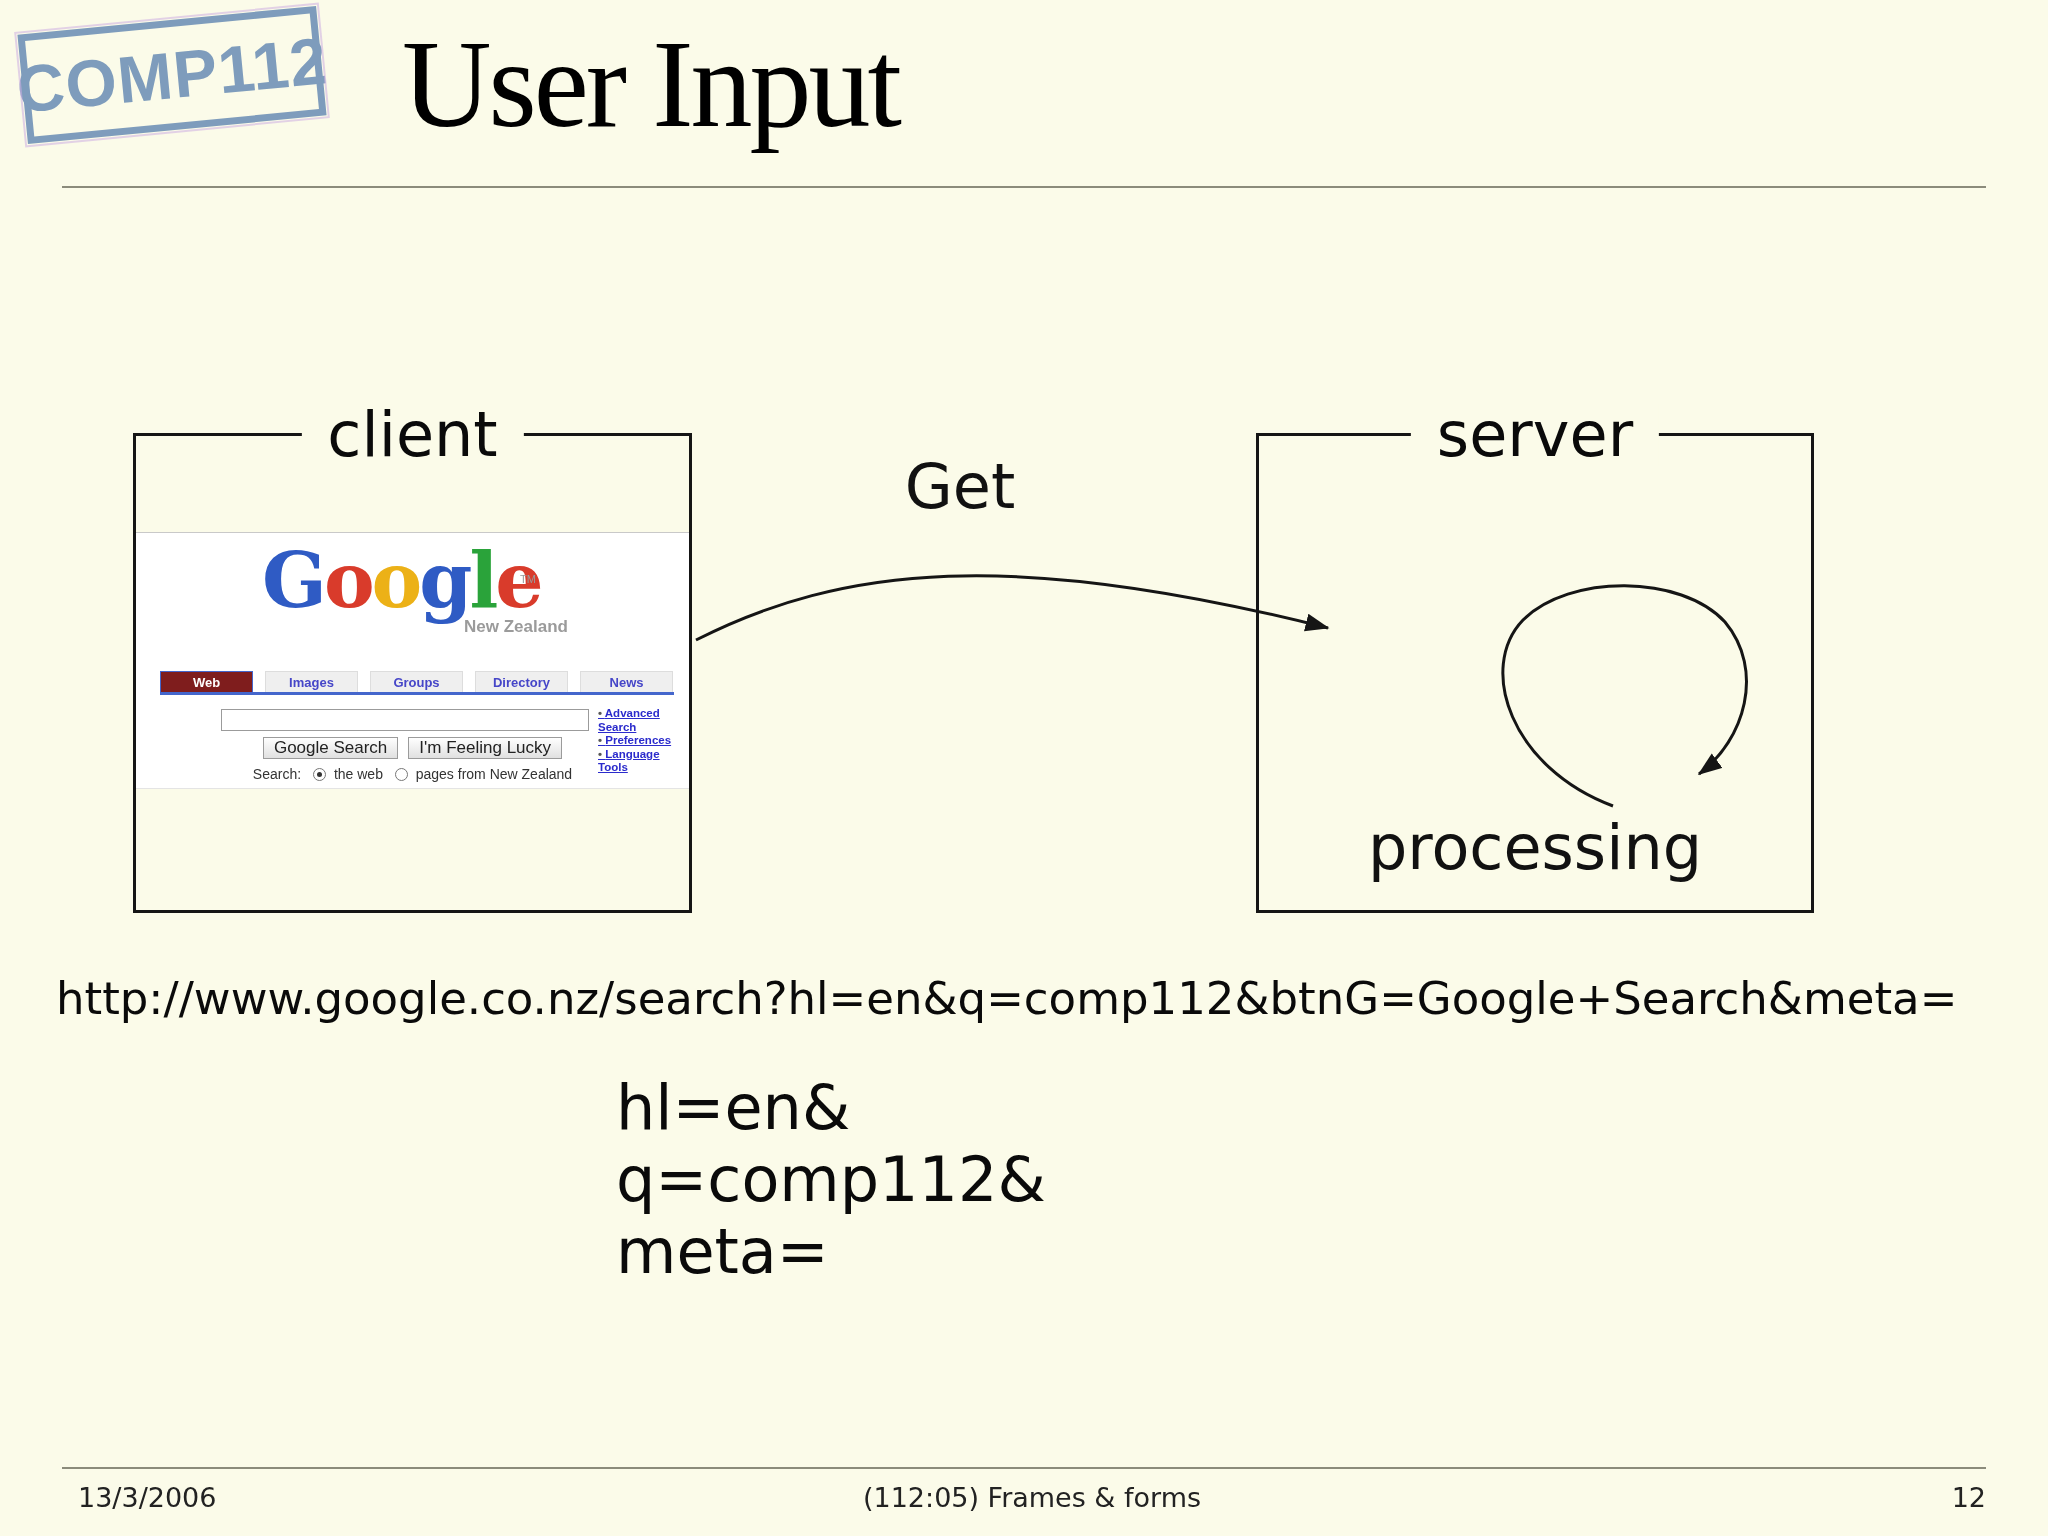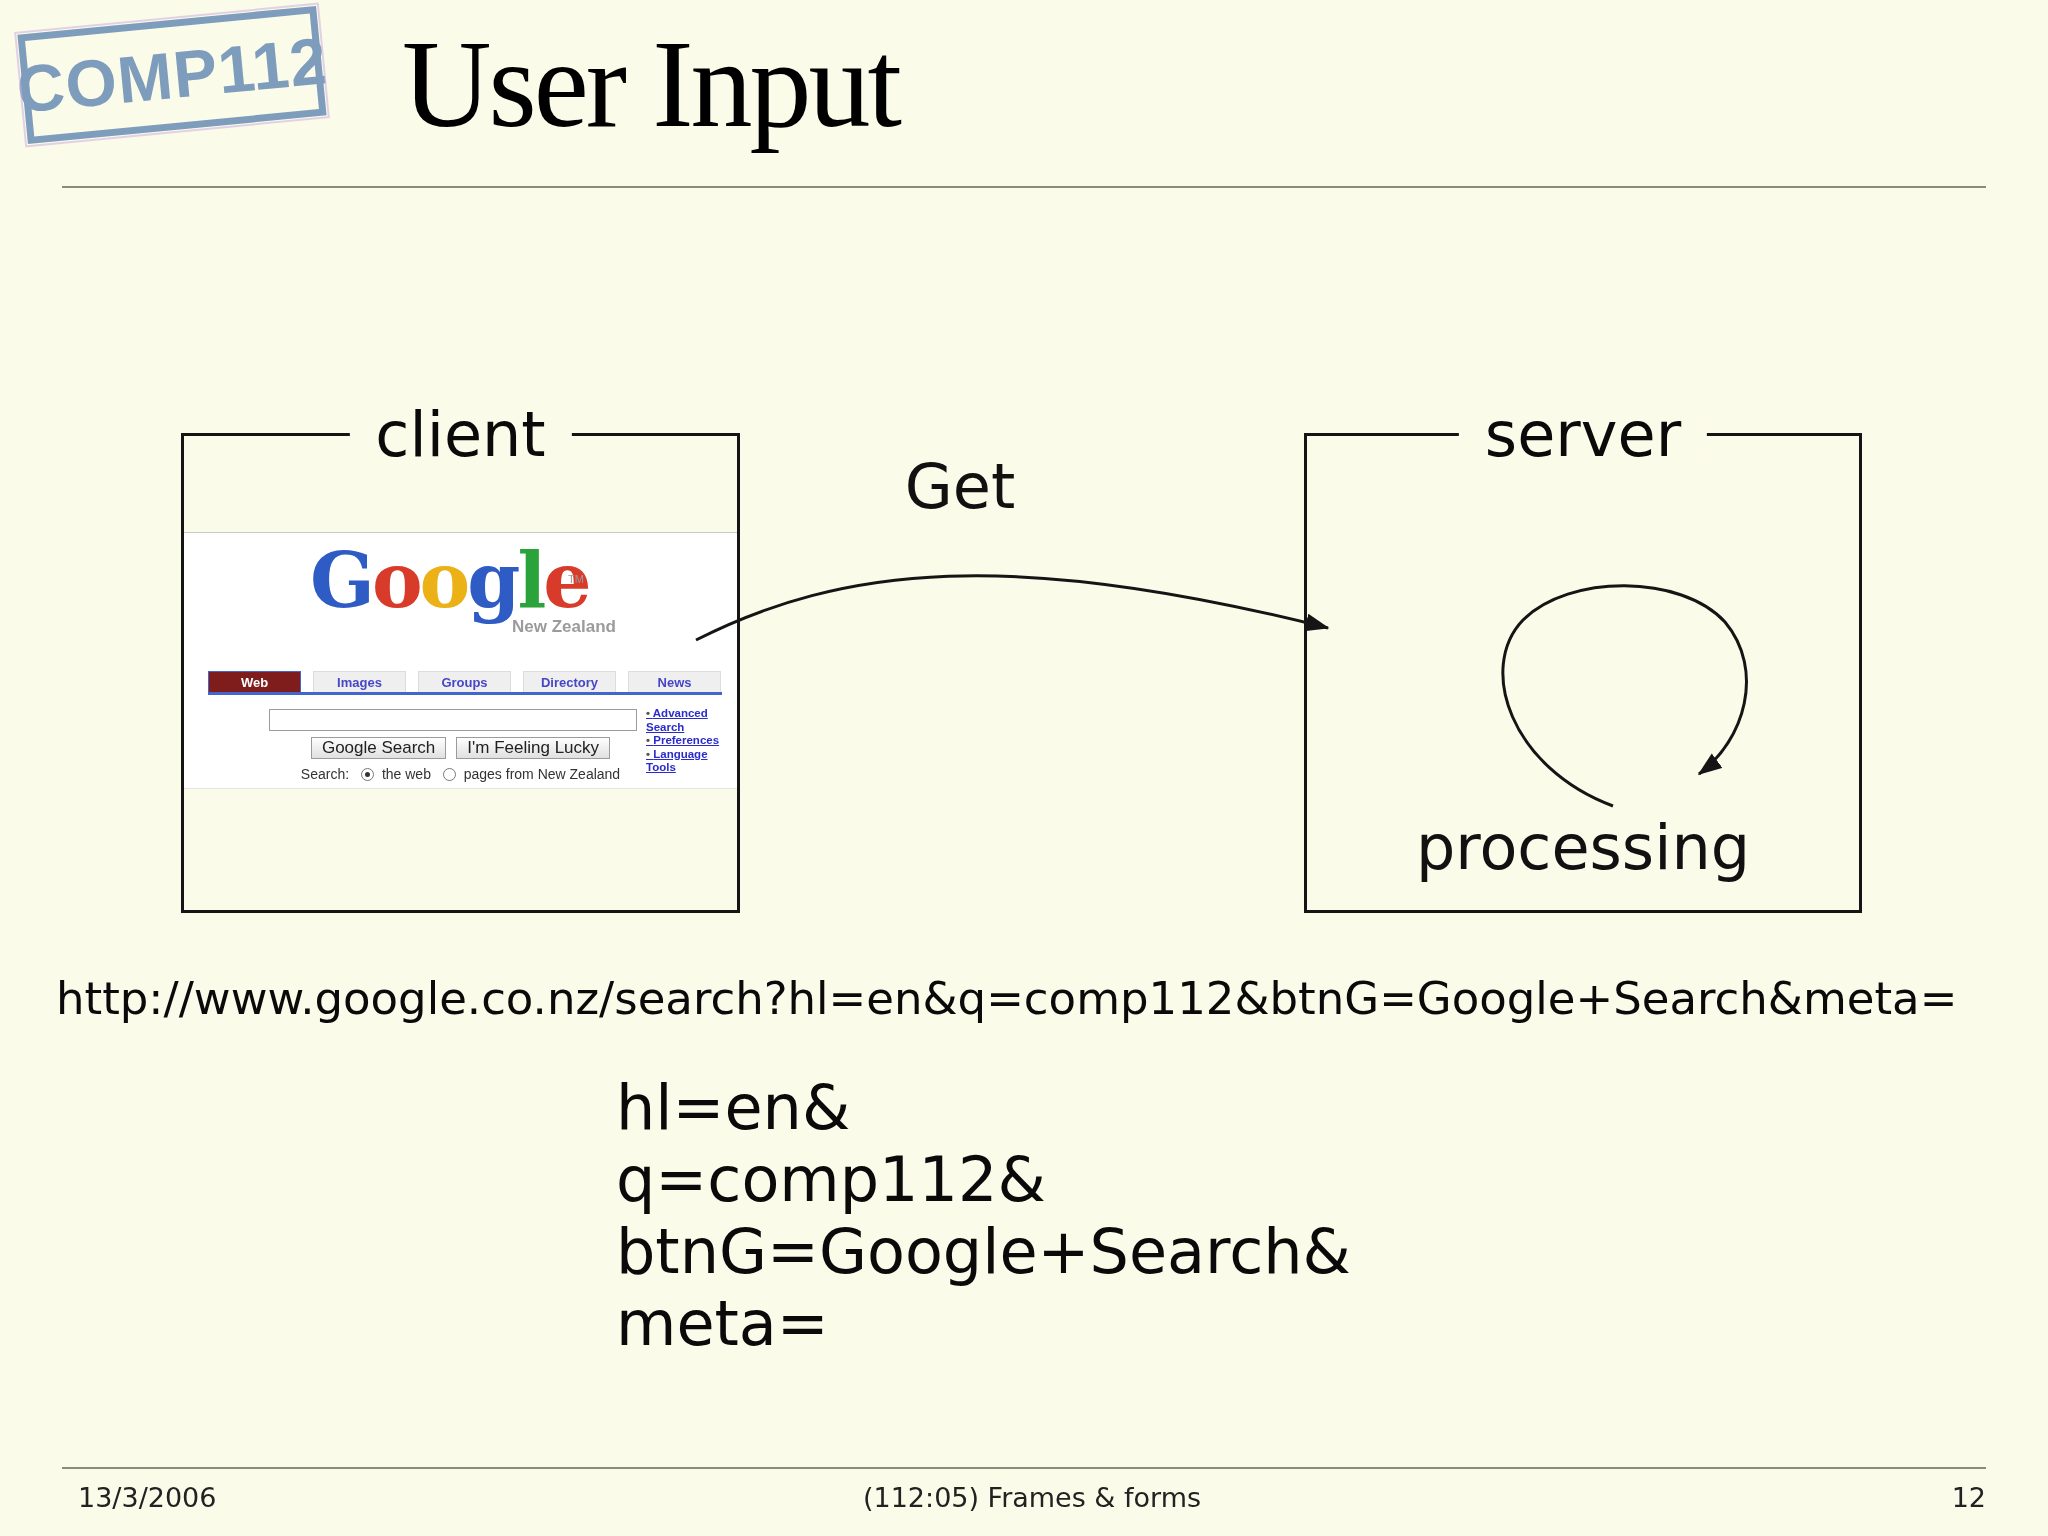--- a/index.html
+++ b/index.html
@@ -24,21 +24,21 @@
   .title {
     position:absolute; left:402px; top:14px;
     font-family:"Liberation Serif", serif; font-weight:400;
     font-size:124px; letter-spacing:-3px; color:#000;
   }
   .rule { position:absolute; height:2px; background:#8B8B7B; }
   .title-rule { left:62px; width:1924px; top:186px; }
   .footer-rule { left:62px; width:1924px; top:1467px; }
 
   
-  .dbox { position:absolute; top:433px; height:480px; border:3px solid #151515;margin-left:48px; }
+  .dbox { position:absolute; top:433px; height:480px; border:3px solid #151515; }
   .client-box { left:133px; width:559px; }
   .server-box { left:1256px; width:558px; }
   .box-label {
     position:absolute; top:-0.52em; left:50%; transform:translateX(-50%);
     background:#FBFBE9; padding:0 26px; font-size:62px; line-height:1;
     white-space:nowrap; color:#0a0a0a;
   }
 
   .get-label { position:absolute; left:860px; top:450px; width:200px; text-align:center; font-size:62px; }
   .arrow-svg { position:absolute; overflow:visible; }
@@ -173,21 +173,20 @@
         <path d="M0,0 L8,3 L0,6 z" fill="#151515"></path>
       </marker>
     </defs>
     <path d="M 138,234 C 36,196 2,96 48,48 C 94,2 206,2 250,50 C 290,98 270,168 224,202" fill="none" stroke="#151515" stroke-width="3" marker-end="url(#ah2)"></path>
   </svg>
 
   <div class="url-line">http://www.google.co.nz/search?hl=en&amp;q=comp112&amp;btnG=Google+Search&amp;meta=</div>
   <div class="params">
     <div>hl=en&amp;</div>
     <div>q=comp112&amp;</div>
-    <div>btnG=Google+Search&amp;</div>
     <div>meta=</div>
   </div>
 
   <div class="rule footer-rule"></div>
   <div class="footer">
     <span class="footer-date">13/3/2006</span>
     <span class="footer-center">(112:05) Frames &amp; forms</span>
     <span class="footer-page">12</span>
   </div>
 

